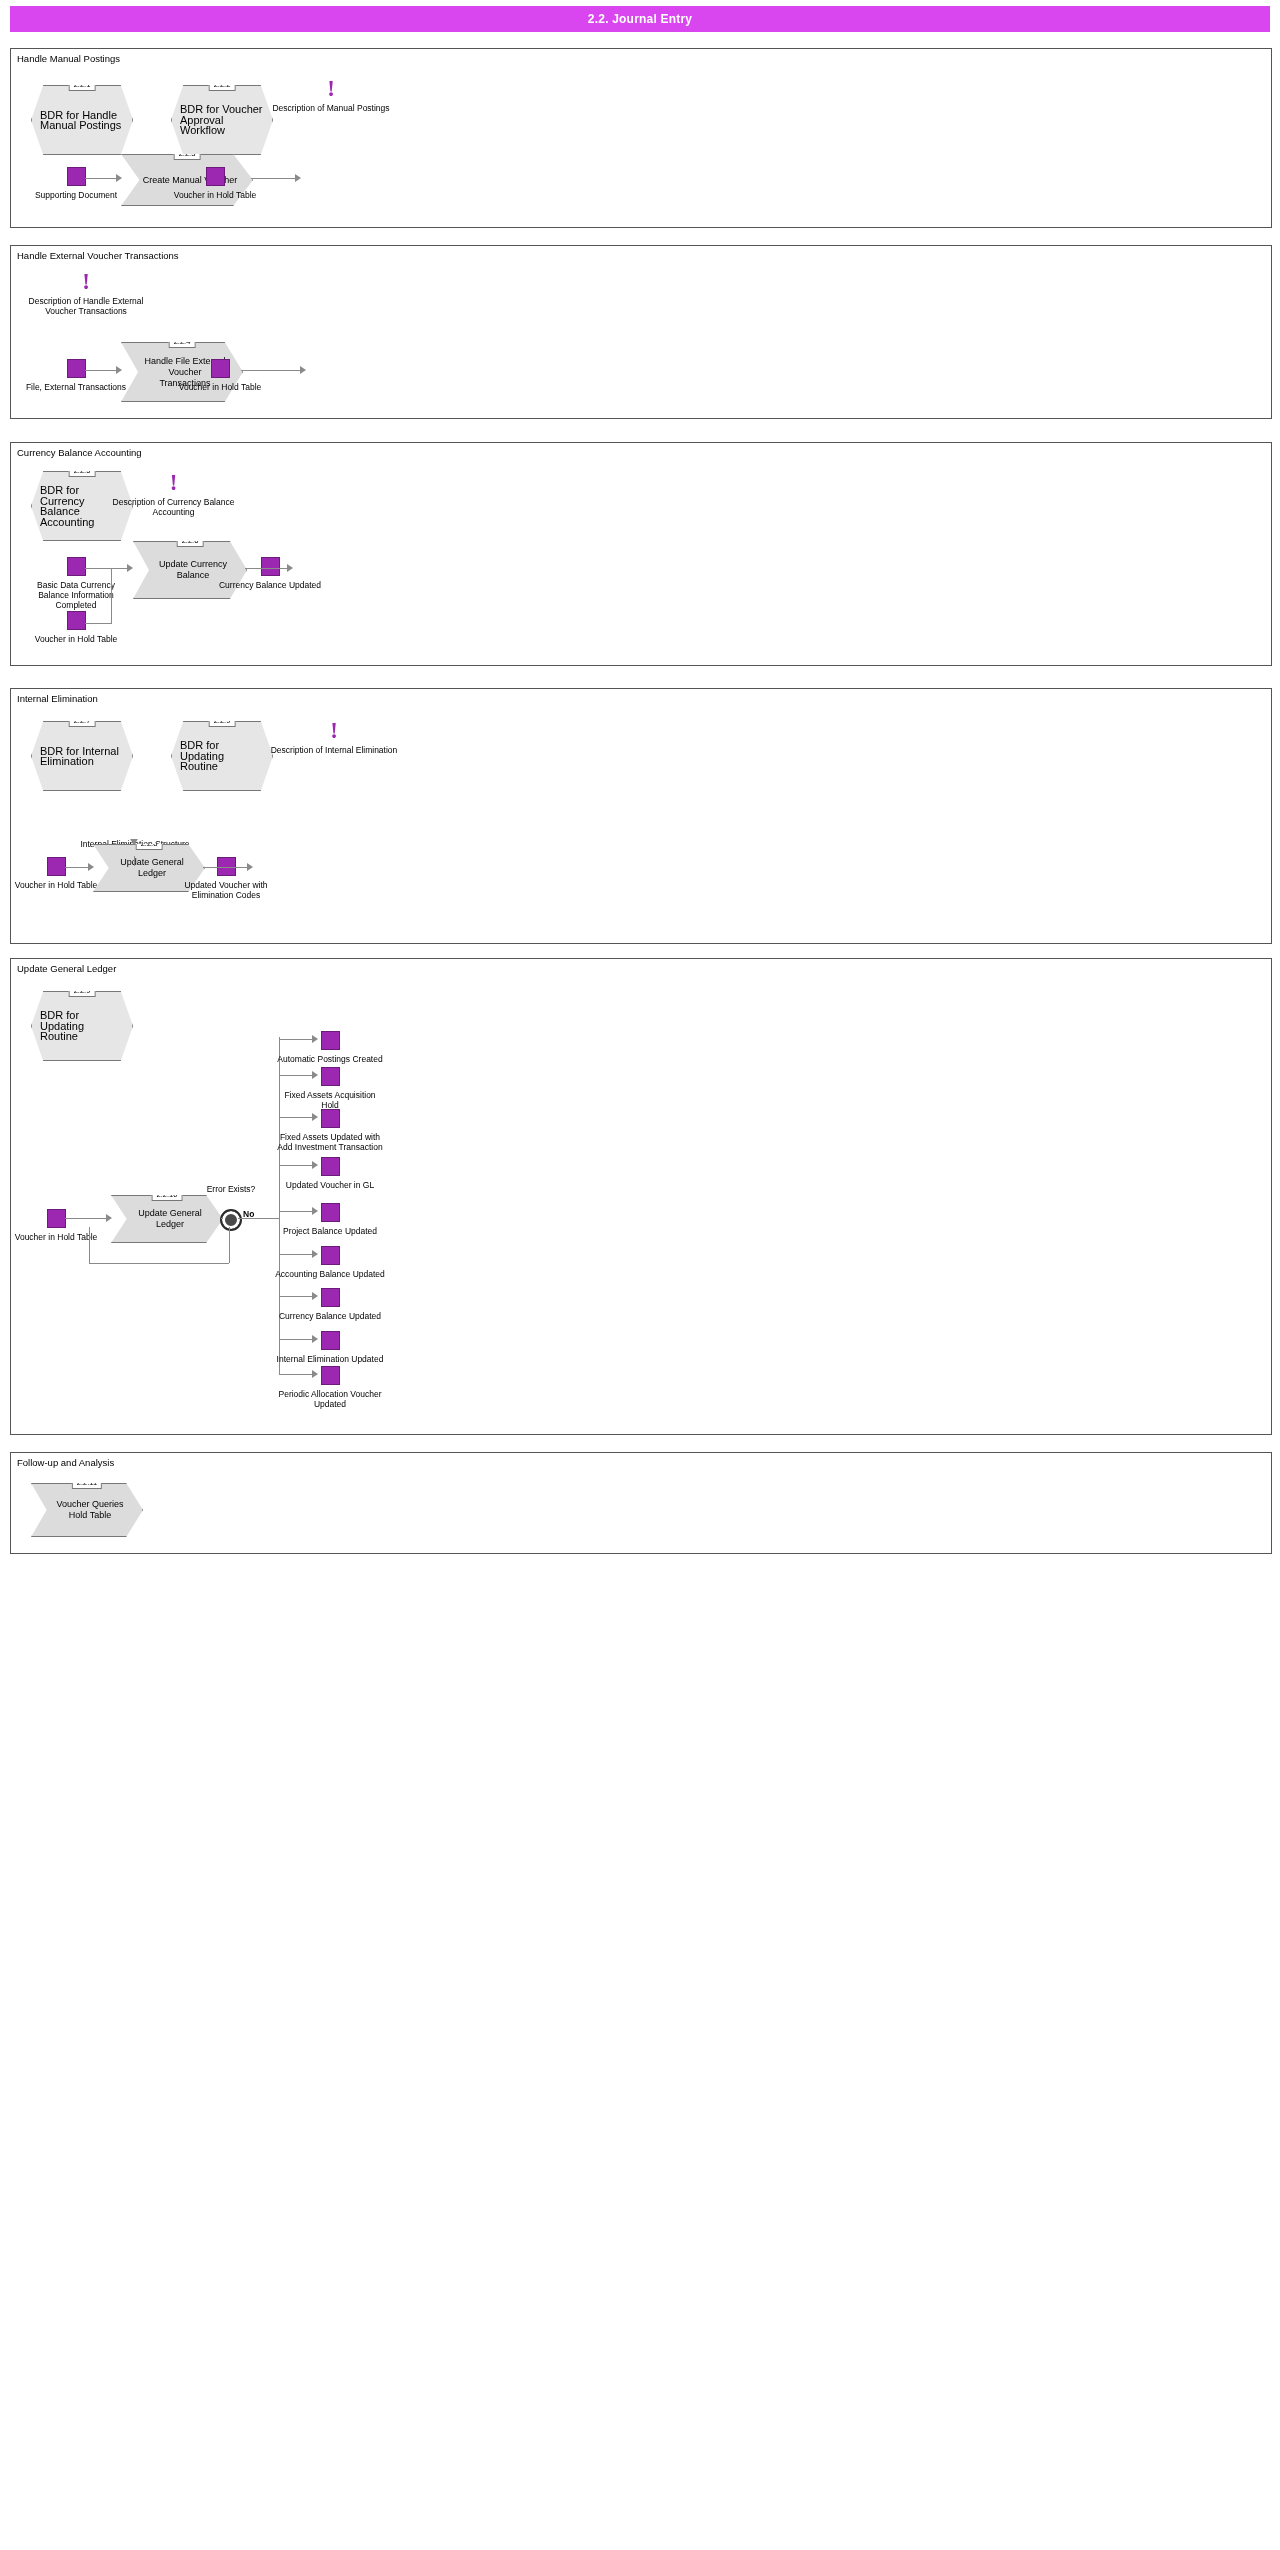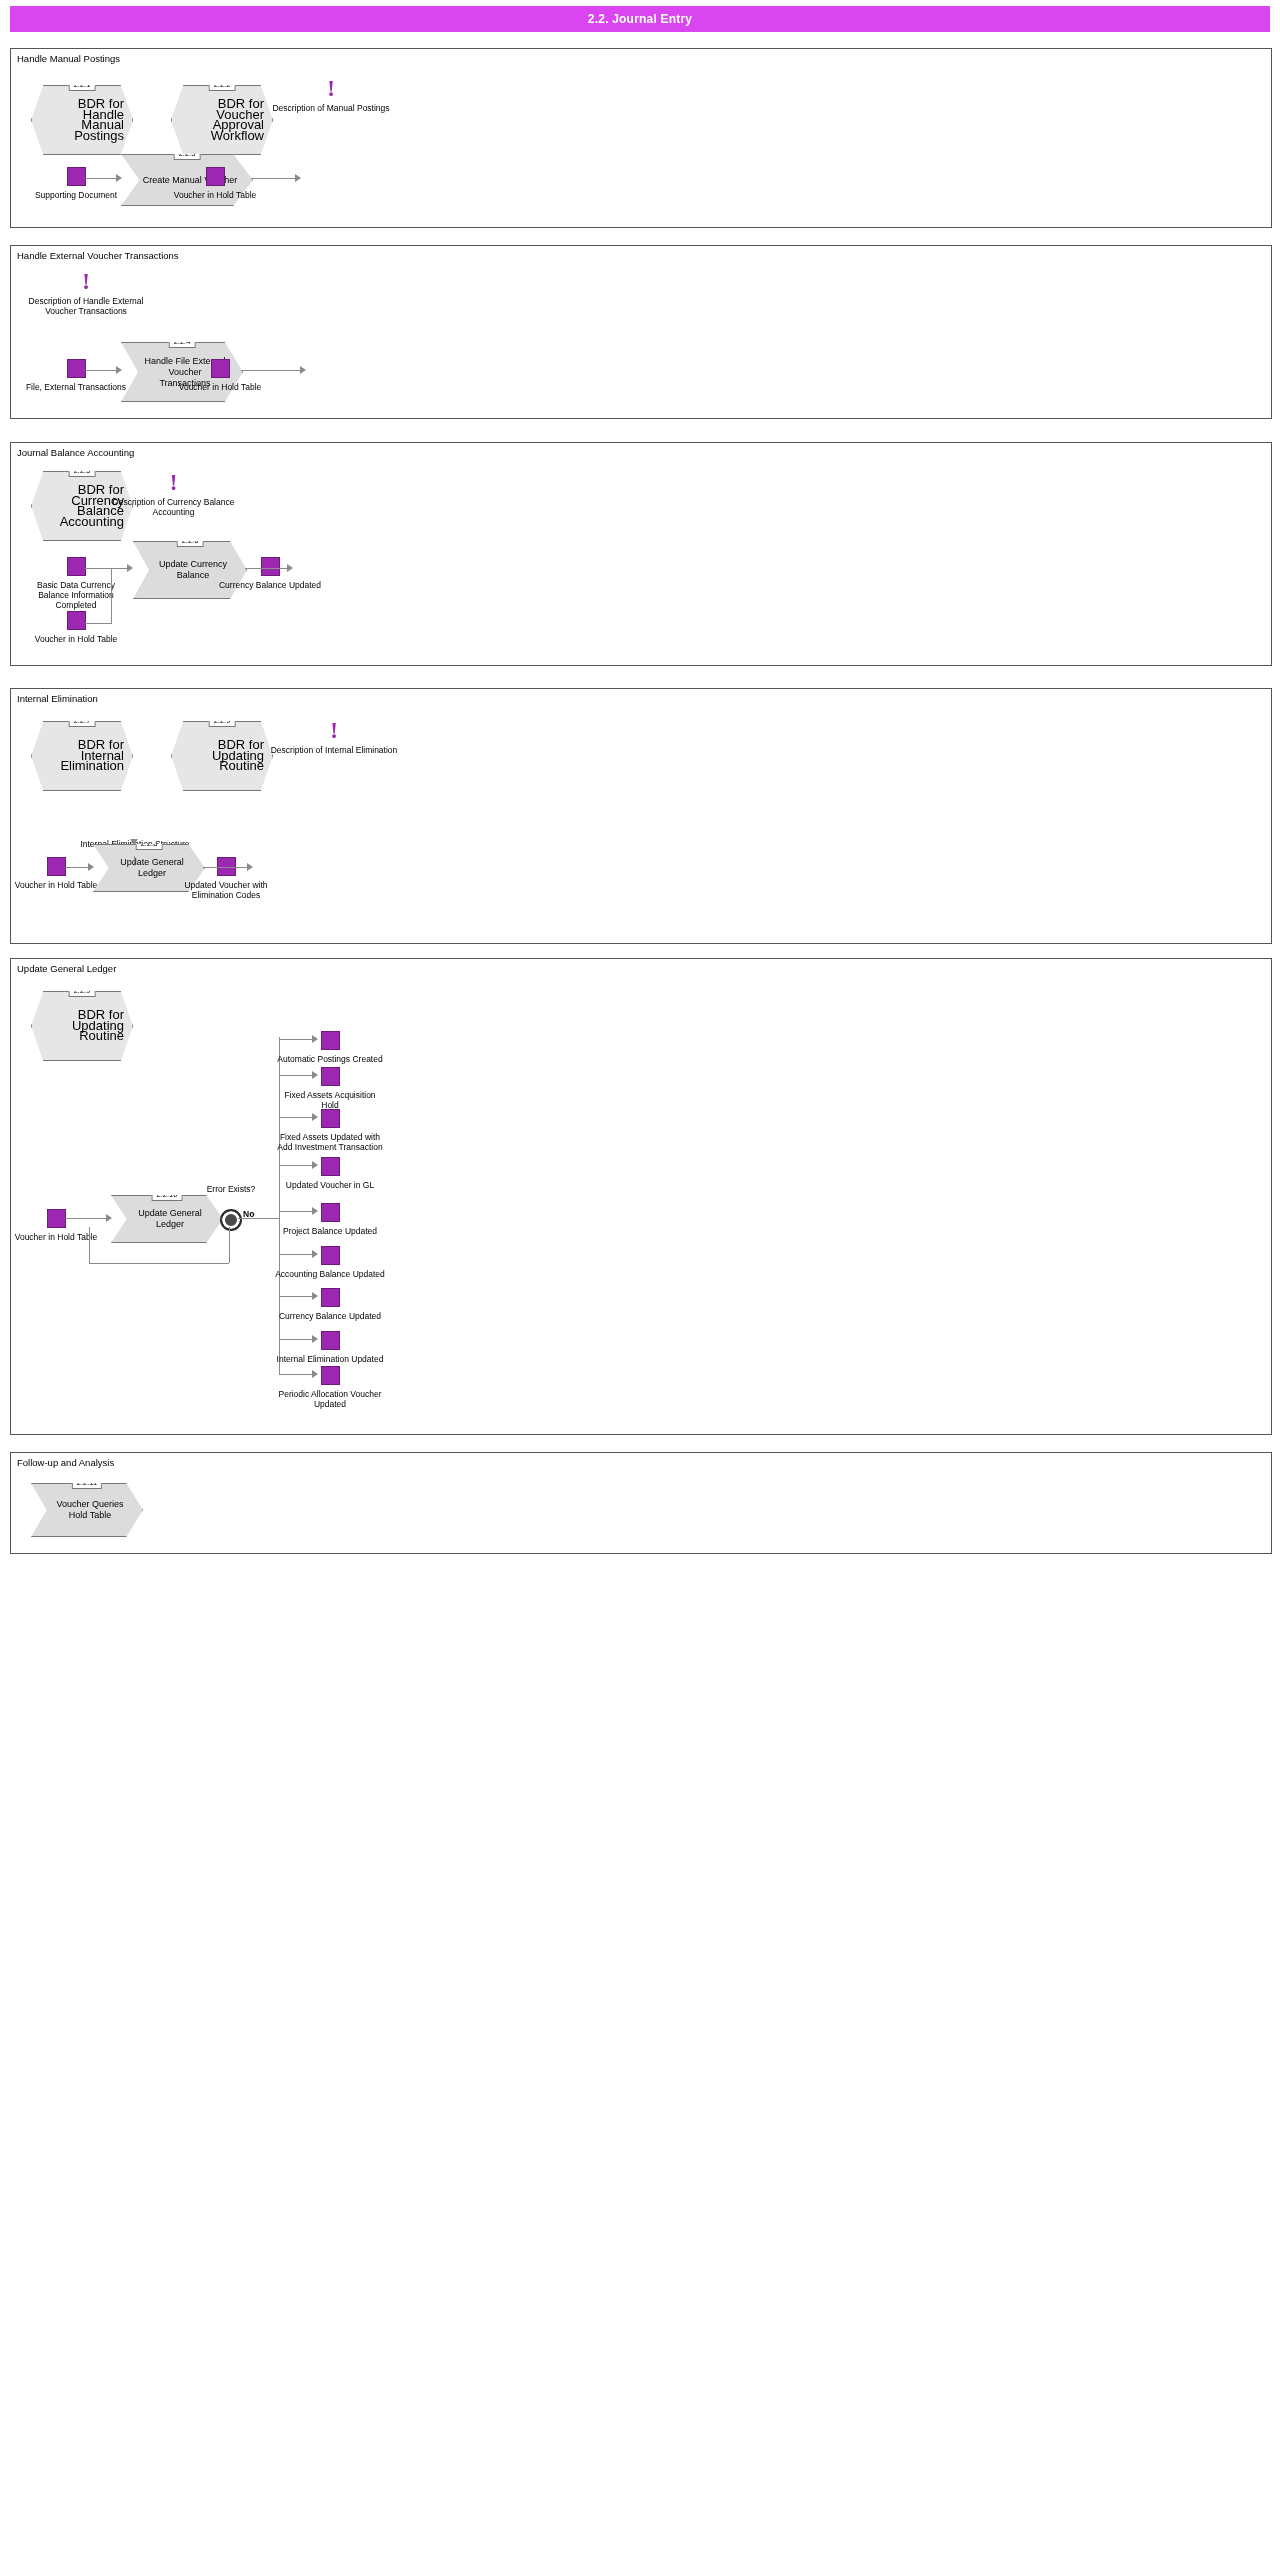--- a/index.html
+++ b/index.html
@@ -9,21 +9,21 @@
   .title-bar{position:absolute;left:10px;top:6px;width:1260px;height:26px;background:#d946ef;
     color:#fff;font-size:12px;font-weight:bold;display:flex;align-items:center;justify-content:center;letter-spacing:.2px;}
 
   .group{position:absolute;border:1px solid #555;background:#fff;}
   .group-label{position:absolute;left:6px;top:4px;font-size:9.5px;color:#000;white-space:nowrap;}
 
   
   .hex{position:absolute;width:100px;height:68px;background:#e6e6e6;border:1px solid #777;
     clip-path:polygon(12% 0,88% 0,100% 50%,88% 100%,12% 100%,0 50%);
     display:flex;align-items:center;justify-content:center;}
-  .hex .hex-txt{font-size:13px;line-height:10.5px;text-align:right;padding:0 8px;color:#000;}
+  .hex .hex-txt{font-size:11px;line-height:10.5px;text-align:left;padding:0 8px;color:#000;}
   .num{position:absolute;top:-8px;left:50%;transform:translateX(-50%);
     background:#fff;border:1px solid #777;font-size:7.5px;padding:1px 4px;white-space:nowrap;}
 
   
   .chev{position:absolute;background:#dcdcdc;border:1px solid #777;
     clip-path:polygon(0 0,85% 0,100% 50%,85% 100%,0 100%,14% 50%);
     display:flex;align-items:center;justify-content:center;}
   .chev .chev-txt{font-size:9px;line-height:11px;text-align:center;padding:0 14px 0 20px;color:#000;}
 
   
@@ -118,21 +118,21 @@
       <div class="lbl wrap">Voucher in Hold Table</div>
     </div>
 
     <div class="ln lnh" style="left:74px;top:124px;width:34px;"></div>
     <div class="arw" style="left:105px;top:120px;"></div>
     <div class="ln lnh" style="left:230px;top:124px;width:61px;"></div>
     <div class="arw" style="left:289px;top:120px;"></div>
   </div>
 
   <div class="group" style="left:10px;top:442px;width:1260px;height:222px;">
-    <div class="group-label">Journal Balance Accounting</div>
+    <div class="group-label">Currency Balance Accounting</div>
 
     <div class="hex" style="left:20px;top:28px;">
       <div class="num">2.2.5</div>
       <div class="hex-txt">BDR for Currency Balance Accounting</div>
     </div>
 
     <div class="note" style="left:85px;top:30px;width:155px;">
       <div class="bang">!</div>
       <div class="ntxt">Description of Currency Balance Accounting</div>
     </div>

